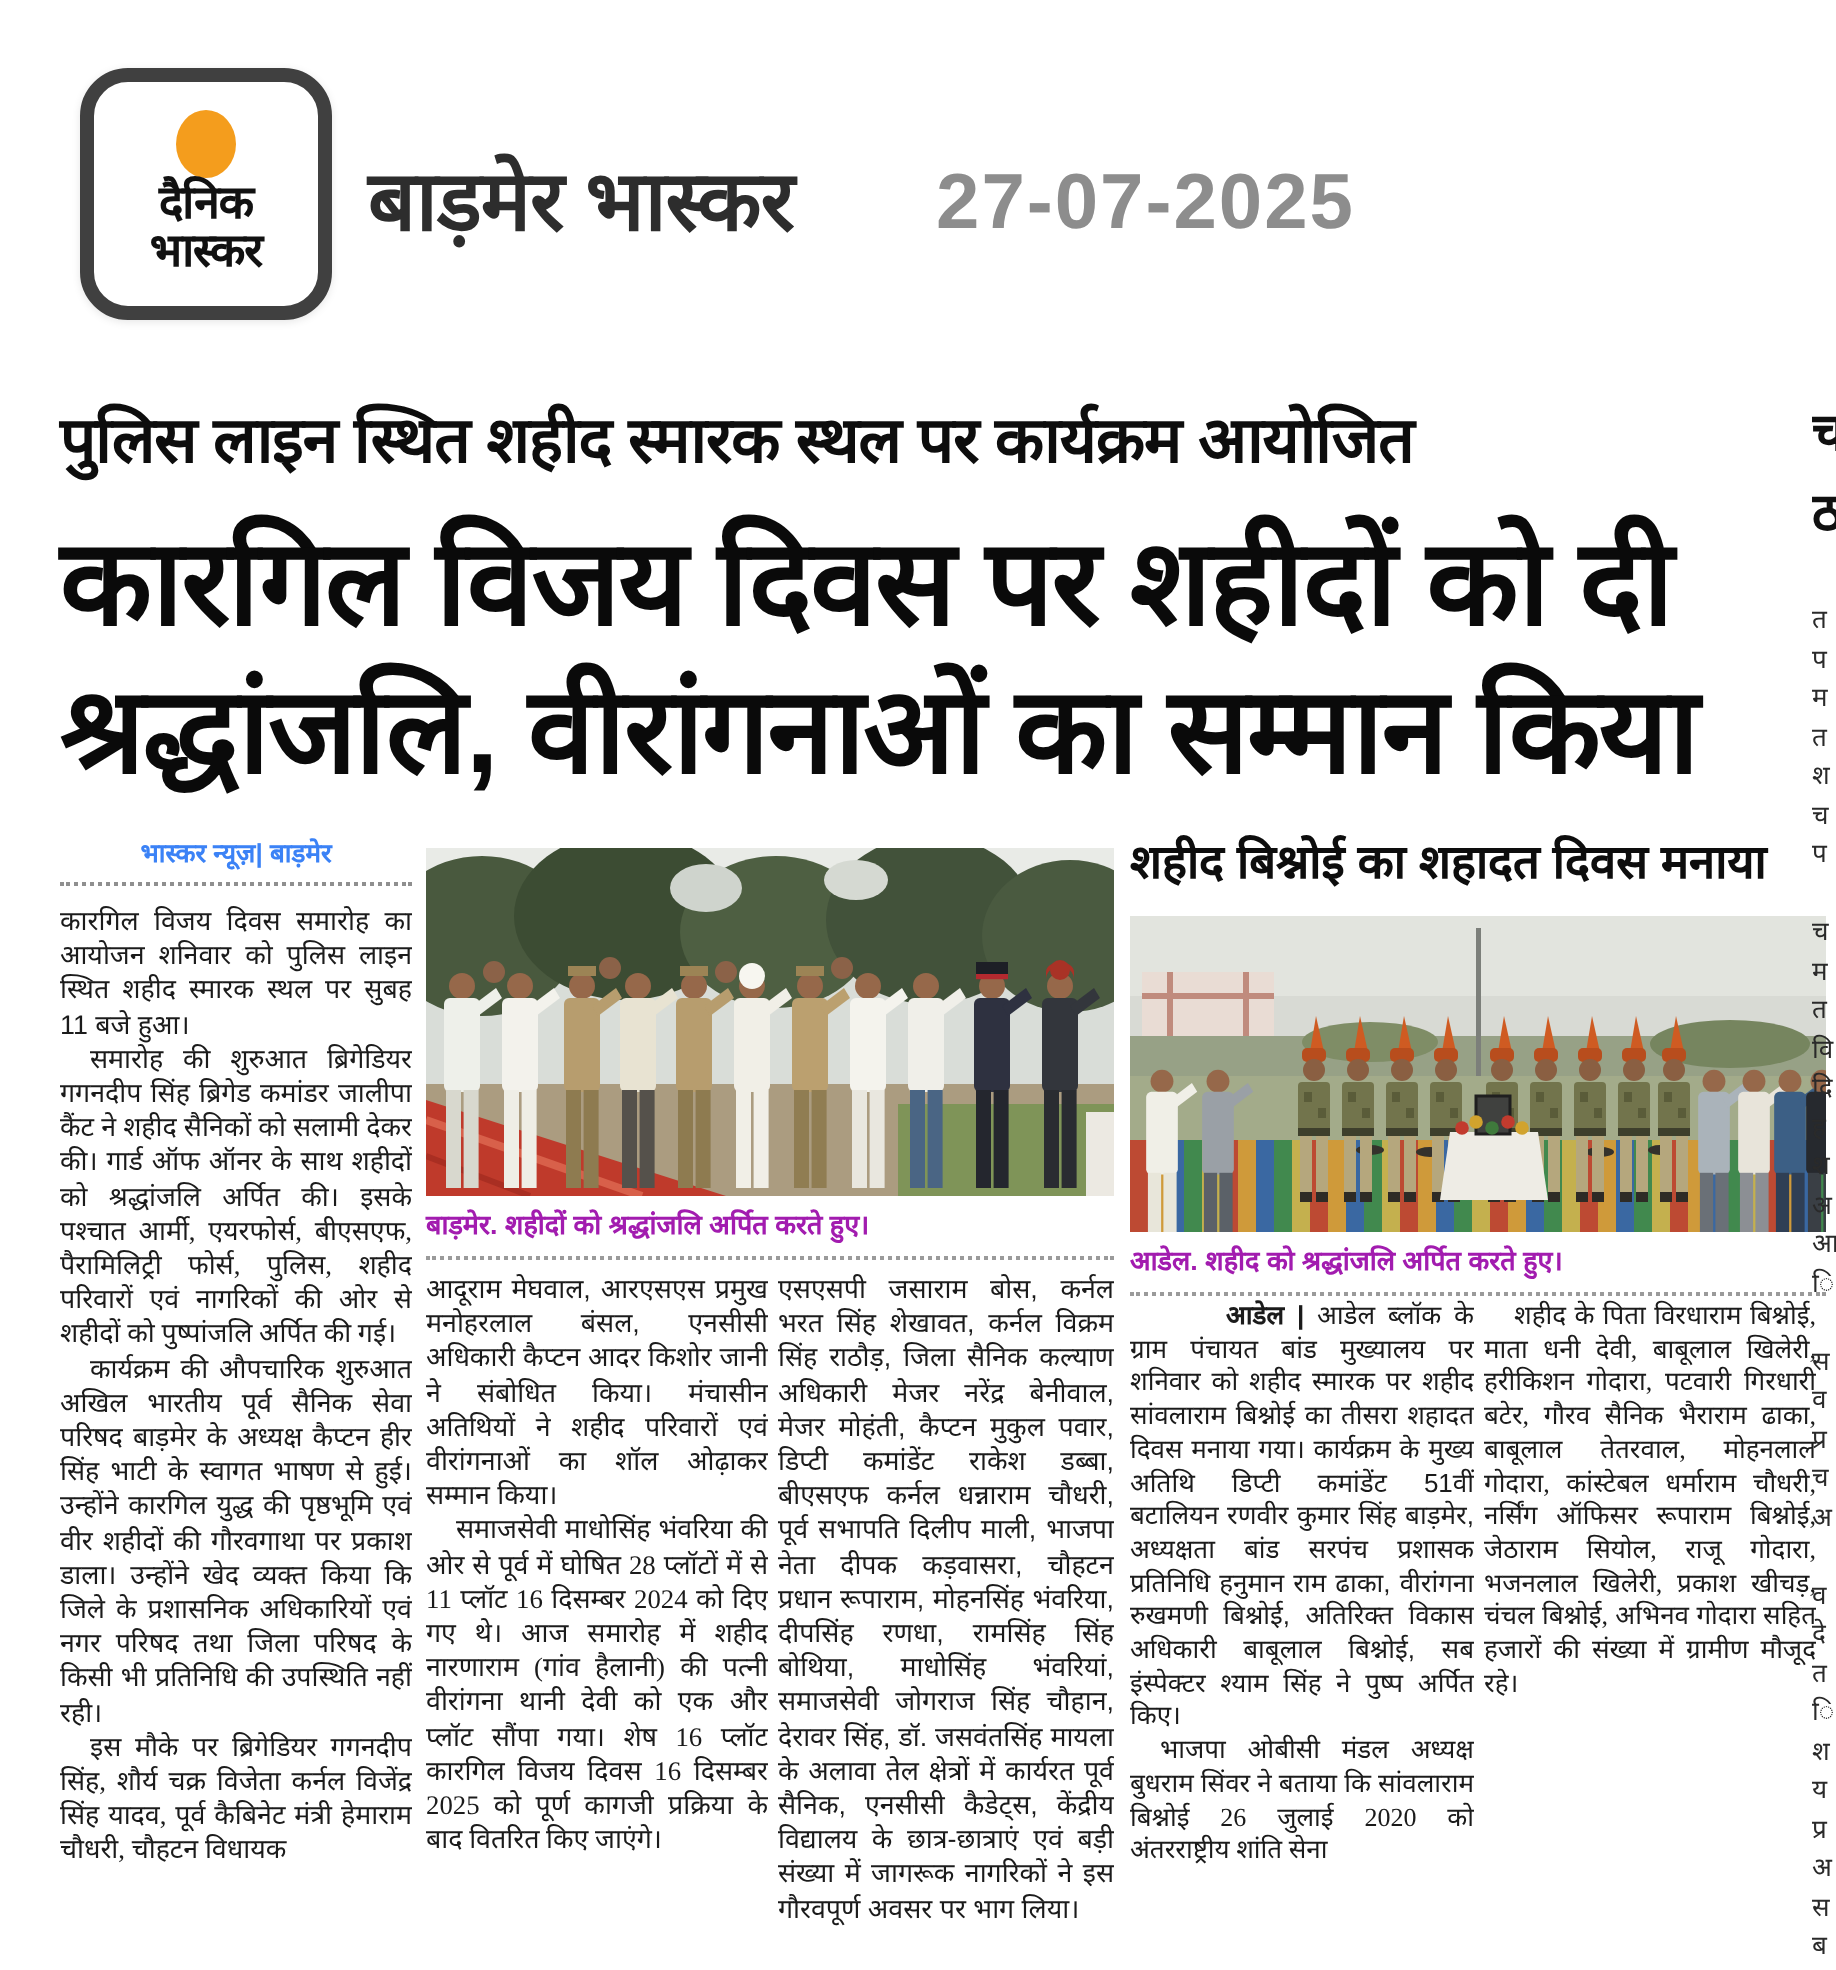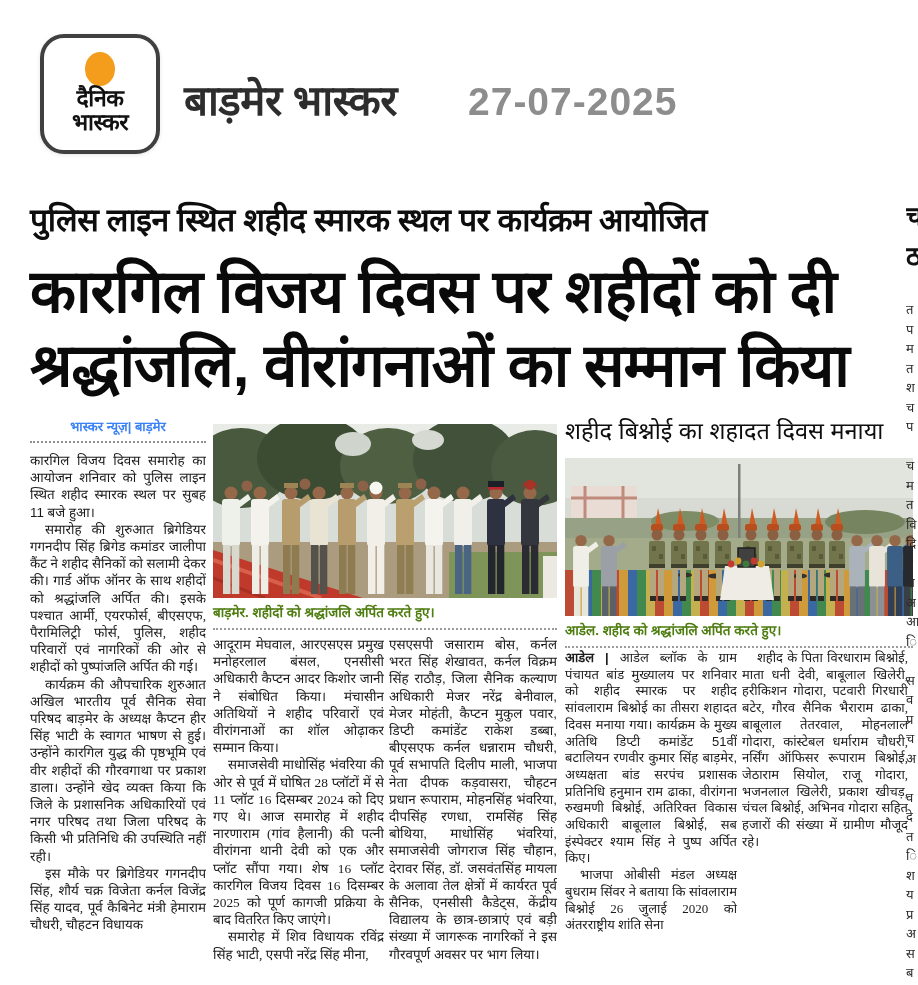--- a/index.html
+++ b/index.html
@@ -6,59 +6,59 @@
   body{
     width:918px;height:985px;position:relative;overflow:hidden;
     background:#ffffff;color:#1c1c1c;
     font-family:"Liberation Sans","DejaVu Sans",sans-serif;
   }
   .abs{position:absolute;}
 
   
   .logo-card{
     left:40px;top:34px;width:112px;height:112px;
-    background:#fff;border:4px solid #404040;border-radius:24px;
+    background:#fff;border:7px solid #404040;border-radius:24px;
     box-shadow:0 1px 4px rgba(0,0,0,.10);
     display:flex;flex-direction:column;align-items:center;justify-content:flex-start;
   }
   .logo-sun{width:30px;height:34px;border-radius:50%;margin-top:14px;}
   .logo-word{font-weight:800;font-size:23px;line-height:24px;color:#111;letter-spacing:-.5px;}
   .np-title{left:184px;top:70px;font-size:42px;font-weight:800;color:#2d2d2d;letter-spacing:-.5px;}
   .np-date{left:468px;top:80px;font-size:39px;font-weight:700;color:#8d8d8d;letter-spacing:1px;}
 
   
   .kicker{left:30px;top:197px;width:868px;font-size:32px;font-weight:800;color:#0d0d0d;letter-spacing:-.5px;white-space:nowrap;}
   .headline{left:30px;width:880px;font-size:60px;font-weight:800;color:#0a0a0a;letter-spacing:-1px;white-space:nowrap;}
   .hl1{top:248px;} .hl2{top:322px;}
 
-  .side-head{left:565px;top:414px;width:352px;font-size:23.5px;font-weight:400;color:#0d0d0d;white-space:nowrap;}
+  .side-head{left:565px;top:414px;width:352px;font-size:23.5px;font-weight:700;color:#0d0d0d;white-space:nowrap;}
 
   
   .byline{
     left:30px;top:417px;width:176px;text-align:center;
     font-size:13px;font-weight:700;color:#3b82f6;
     padding-bottom:6px;border-bottom:2px dotted #8f8f8f;
   }
   .col{font-size:13.4px;line-height:17.2px;text-align:justify;color:#1b1b1b;}
   .col p{margin:0;}
   .col p.indent{text-indent:15px;font-family:Liberation Serif, serif;}
   .c1{left:30px;top:452px;width:176px;height:533px;overflow:hidden;}
   .c2{left:213px;top:636px;width:171px;height:349px;overflow:hidden;}
   .c3{left:389px;top:636px;width:168px;height:349px;overflow:hidden;}
   .rcol{font-size:13px;line-height:16.7px;}
   .rc1{left:565px;top:650px;width:172px;height:335px;overflow:hidden;}
   .rc2{left:742px;top:650px;width:166px;height:335px;overflow:hidden;}
-  .dateline{font-weight:800;}
+  .dateline{font-weight:800;margin-left:48px;}
 
   
   figure{margin:0;}
   .fig-mid{left:213px;top:424px;width:344px;}
   .fig-side{left:565px;top:458px;width:348px;}
   .caption{
-    font-size:13.5px;font-weight:700;color:#4d7c0f;margin-top:5px;
+    font-size:13.5px;font-weight:700;color:#a21caf;margin-top:5px;
     padding-bottom:7px;border-bottom:2px dotted #9a9a9a;white-space:nowrap;
   }
   svg{display:block;}
 
   
   .edge{left:906px;top:196px;width:12px;height:789px;overflow:hidden;}
   .edge .big{font-size:26px;font-weight:800;color:#101010;height:40px;line-height:40px;}
   .edge .frag{font-size:13px;line-height:19.5px;height:19.5px;color:#2a2a2a;white-space:nowrap;}
 </style>
 </head>
@@ -166,21 +166,20 @@
         </g>
     </g>
     <rect x="330" y="132" width="14" height="42" fill="#ece9e2"></rect>
   </svg>
   <figcaption class="caption">बाड़मेर. शहीदों को श्रद्धांजलि अर्पित करते हुए।</figcaption>
 </figure>
 
 <div class="abs col c2">
     <p>आदूराम मेघवाल, आरएसएस प्रमुख मनोहरलाल बंसल, एनसीसी अधिकारी कैप्टन आदर किशोर जानी ने संबोधित किया। मंचासीन अतिथियों ने शहीद परिवारों एवं वीरांगनाओं का शॉल ओढ़ाकर सम्मान किया।</p>
     <p class="indent">समाजसेवी माधोसिंह भंवरिया की ओर से पूर्व में घोषित 28 प्लॉटों में से 11 प्लॉट 16 दिसम्बर 2024 को दिए गए थे। आज समारोह में शहीद नारणाराम (गांव हैलानी) की पत्नी वीरांगना थानी देवी को एक और प्लॉट सौंपा गया। शेष 16 प्लॉट कारगिल विजय दिवस 16 दिसम्बर 2025 को पूर्ण कागजी प्रक्रिया के बाद वितरित किए जाएंगे।</p>
-    <p class="indent">समारोह में शिव विधायक रविंद्र सिंह भाटी, एसपी नरेंद्र सिंह मीना,</p>
   </div>
 <div class="abs col c3">
     <p>एसएसपी जसाराम बोस, कर्नल भरत सिंह शेखावत, कर्नल विक्रम सिंह राठौड़, जिला सैनिक कल्याण अधिकारी मेजर नरेंद्र बेनीवाल, मेजर मोहंती, कैप्टन मुकुल पवार, डिप्टी कमांडेंट राकेश डब्बा, बीएसएफ कर्नल धन्नाराम चौधरी, पूर्व सभापति दिलीप माली, भाजपा नेता दीपक कड़वासरा, चौहटन प्रधान रूपाराम, मोहनसिंह भंवरिया, दीपसिंह रणधा, रामसिंह सिंह बोथिया, माधोसिंह भंवरियां, समाजसेवी जोगराज सिंह चौहान, देरावर सिंह, डॉ. जसवंतसिंह मायला के अलावा तेल क्षेत्रों में कार्यरत पूर्व सैनिक, एनसीसी कैडेट्स, केंद्रीय विद्यालय के छात्र-छात्राएं एवं बड़ी संख्या में जागरूक नागरिकों ने इस गौरवपूर्ण अवसर पर भाग लिया।</p>
   </div>
 
 <div class="abs side-head">शहीद बिश्नोई का शहादत दिवस मनाया</div>
 
 <figure class="abs fig-side">
   <svg width="348" height="158" viewBox="0 0 348 158" role="img">
     <rect width="348" height="158" fill="#d8dad4"></rect>

